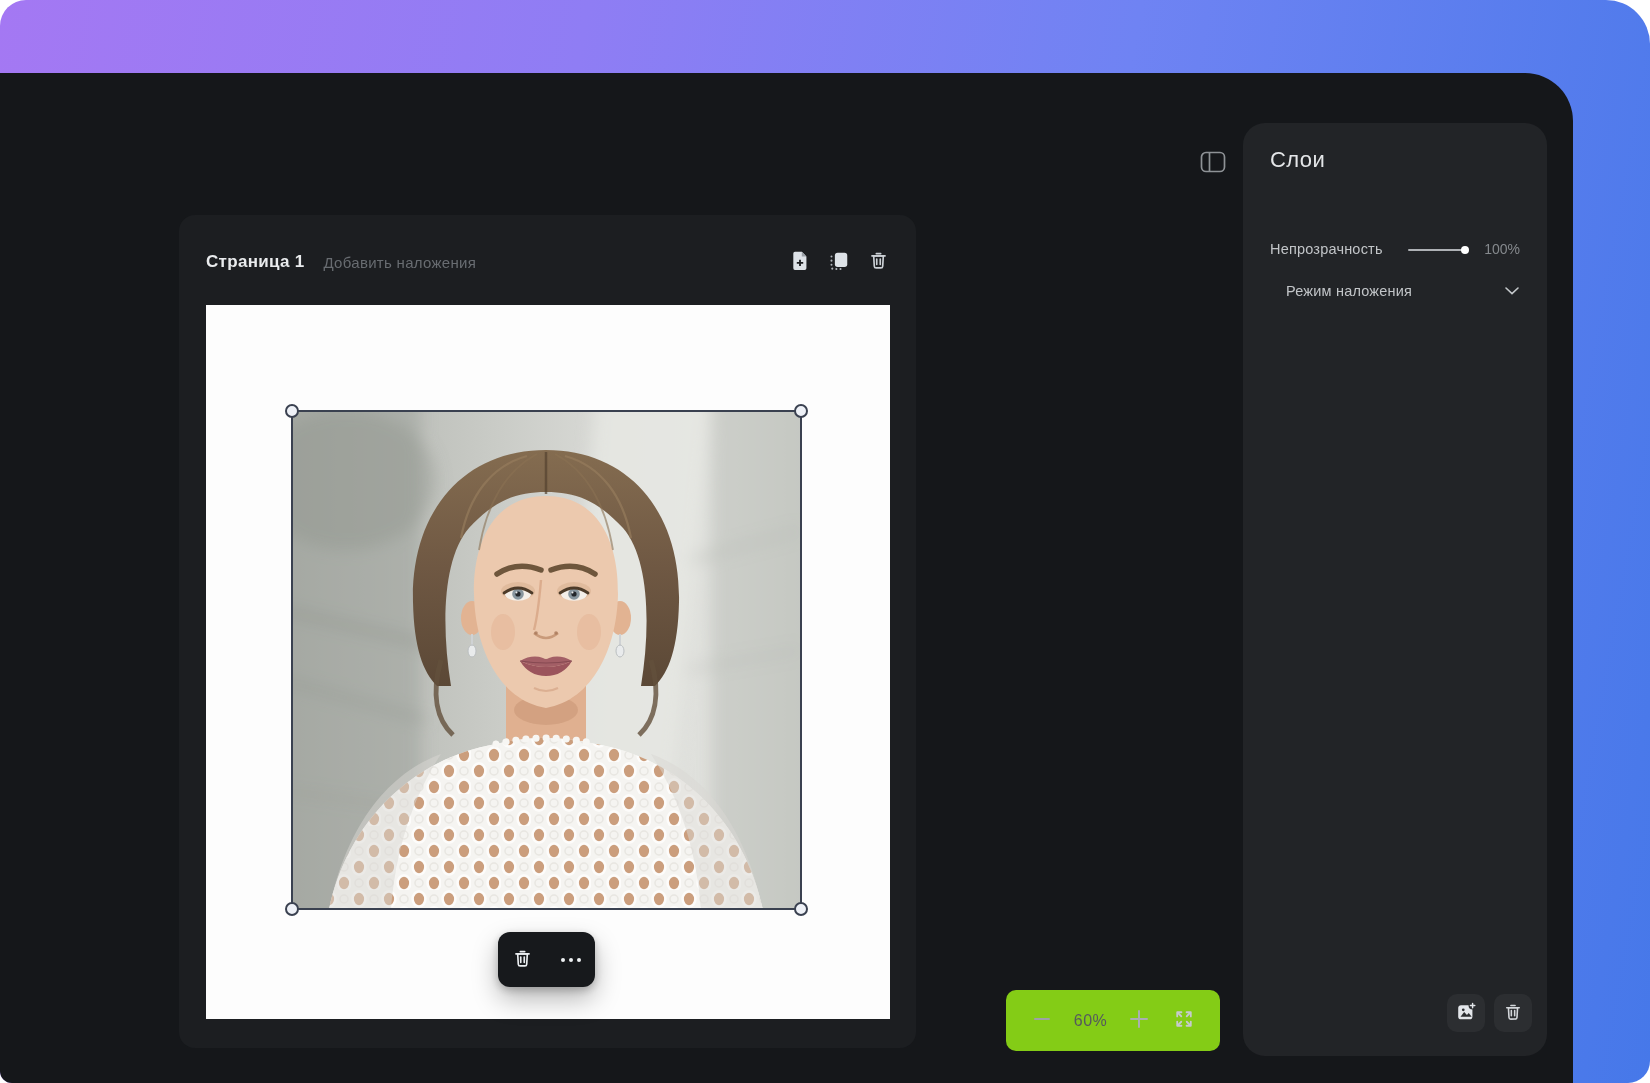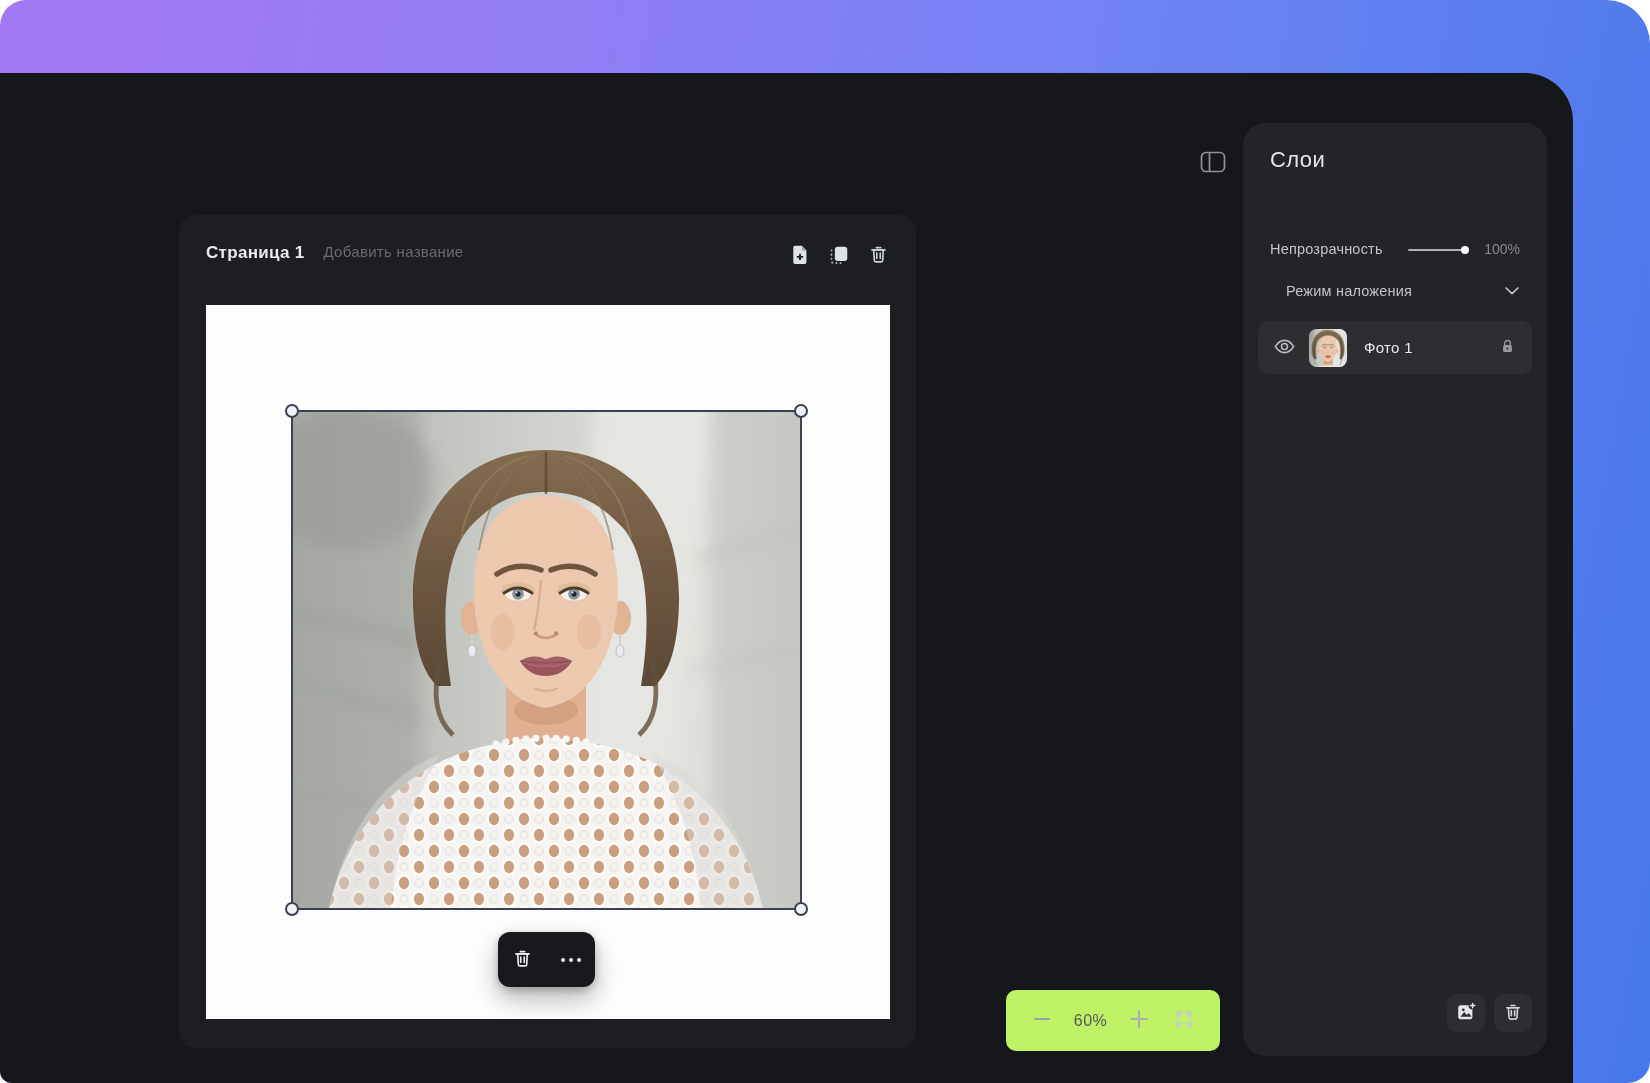--- a/index.html
+++ b/index.html
@@ -5,21 +5,21 @@
   html,body{margin:0;padding:0;background:#ffffff;}
   *{box-sizing:border-box;}
   body{font-family:"Liberation Sans", sans-serif; -webkit-font-smoothing:antialiased;}
 
   .stage{position:relative;width:1650px;height:1083px;border-radius:26px 44px 22px 12px;overflow:hidden;}
   .gradient-frame{position:absolute;inset:0;background:linear-gradient(100deg,#a478f3 0%,#8f7df4 32%,#6f83f3 62%,#4678e9 100%);}
   .app{position:absolute;left:0;top:73px;width:1573px;height:1010px;background:#15171a;border-radius:0 48px 0 0;}
 
   
   .canvas-panel{position:absolute;left:179px;top:142px;width:737px;height:833px;background:#1c1e21;border-radius:16px;}
-  .panel-header{position:absolute;left:27px;right:25px;top:28px;height:38px;display:flex;align-items:flex-start;}
+  .panel-header{position:absolute;left:27px;right:25px;top:28px;height:38px;display:flex;align-items:center;}
   .page-title{color:#e9ebed;font-size:17px;font-weight:600;letter-spacing:.3px;}
   .page-name-placeholder{color:#686c71;font-size:15px;letter-spacing:.3px;margin-left:19px;}
   .header-spacer{flex:1;}
   .icon-btn{display:flex;align-items:center;justify-content:center;width:26px;height:26px;margin-left:13px;cursor:pointer;background:none;border:none;padding:0;}
 
   .canvas{position:absolute;left:27px;top:90px;width:684px;height:714px;background:#fdfdfd;}
   .photo{position:absolute;left:85px;top:105px;width:511px;height:500px;}
   .photo svg{display:block;}
 
   .selection{position:absolute;left:85px;top:105px;width:511px;height:500px;border:2px solid #3a4150;}
@@ -27,21 +27,21 @@
   .handle.tl{left:-8px;top:-8px;} .handle.tr{right:-8px;top:-8px;}
   .handle.bl{left:-8px;bottom:-8px;} .handle.br{right:-8px;bottom:-8px;}
 
   .floating-toolbar{position:absolute;left:292px;top:627px;width:97px;height:55px;background:#17191c;border-radius:12px;
     display:flex;align-items:center;justify-content:center;gap:22px;
     box-shadow:0 12px 26px rgba(0,0,0,.28),0 3px 8px rgba(0,0,0,.22);}
   .dots{display:flex;gap:4px;align-items:center;}
   .dots i{width:4px;height:4px;border-radius:50%;background:#eef1f3;display:block;}
 
   
-  .zoom-bar{position:absolute;left:1006px;top:917px;width:214px;height:61px;background:#bef264;border-radius:10px;
+  .zoom-bar{position:absolute;left:1006px;top:917px;width:214px;height:61px;background:#84cc16;border-radius:10px;
     display:flex;align-items:center;justify-content:space-between;padding:0 23px;}
   .zoom-level{color:#55595e;font-size:16px;letter-spacing:.5px;}
 
   
   .layers-panel{position:absolute;left:1243px;top:50px;width:304px;height:933px;background:#222427;border-radius:22px;padding:22px 27px;}
   .layers-title{color:#e4e6e8;font-size:22px;letter-spacing:.4px;margin-top:2px;}
   .opacity-row{display:flex;align-items:flex-end;margin-top:28px;}
   .opacity-label{color:#c2c5c8;font-size:14.5px;letter-spacing:.2px;flex:1;}
   .slider{position:relative;width:58px;height:14px;margin-right:14px;cursor:pointer;}
   .slider .track{position:absolute;left:0;right:0;top:6px;height:2px;background:#aeb1b5;border-radius:1px;}
@@ -160,21 +160,21 @@
         <svg width="26" height="24" viewBox="0 0 26 24" fill="none" stroke="#8e9296" stroke-width="1.7">
           <rect x="1.5" y="2.5" width="23" height="19" rx="4.5"></rect>
           <line x1="9.5" y1="2.5" x2="9.5" y2="21.5"></line>
         </svg>
       </span>
     </button>
 
     <div class="canvas-panel">
       <div class="panel-header">
         <span class="page-title">Страница 1</span>
-        <span class="page-name-placeholder">Добавить название</span>
+        <span class="page-name-placeholder">Добавить наложения</span>
         <span class="header-spacer"></span>
         <button class="icon-btn">
           <span>
             <svg width="22" height="22" viewBox="0 0 24 24">
               <path d="M6.5 2h7.5l5 5v13a1.8 1.8 0 0 1-1.8 1.8H6.5A1.8 1.8 0 0 1 4.7 20V3.8A1.8 1.8 0 0 1 6.5 2Z" fill="#dde2e7"></path>
               <path d="M14 2l5 5h-5Z" fill="#9aa0a7"></path>
               <path d="M12 10.5v7 M8.5 14h7" stroke="#1c1e21" stroke-width="2"></path>
             </svg>
           </span>
         </button>
@@ -280,45 +280,20 @@
 
       <div class="blend-row">
         <span class="blend-label">Режим наложения</span>
         <span>
           <svg width="16" height="10" viewBox="0 0 16 10" fill="none" stroke="#c4c8cb" stroke-width="1.6" stroke-linecap="round">
               <path d="M2 2l6 5.6L14 2"></path>
             </svg>
         </span>
       </div>
 
-      <div class="layer-row">
-        <button class="icon-btn" style="margin:0;width:24px;">
-          <span>
-            <svg width="23" height="23" viewBox="0 0 24 24" fill="none" stroke="#b7bbbf" stroke-width="1.6">
-              <path d="M2.5 12c2.7-4.3 6-6.4 9.5-6.4s6.8 2.1 9.5 6.4c-2.7 4.3-6 6.4-9.5 6.4S5.2 16.3 2.5 12Z"></path>
-              <circle cx="12" cy="12" r="3.1"></circle>
-            </svg>
-          </span>
-        </button>
-        <span class="layer-thumb">
-          <svg viewBox="100 30 310 310" width="38" height="38" preserveAspectRatio="xMidYMid slice">
-              <use href="#portrait"></use>
-            </svg>
-        </span>
-        <span class="layer-name">Фото 1</span>
-        <button class="icon-btn" style="margin:0;width:22px;">
-          <span>
-            <svg width="17" height="17" viewBox="0 0 24 24">
-              <path d="M8 10.5V7.5a4 4 0 0 1 8 0v3" fill="none" stroke="#97999d" stroke-width="1.9"></path>
-              <rect x="5.8" y="10" width="12.4" height="9.8" rx="2.2" fill="#97999d"></rect>
-              <circle cx="12" cy="14.8" r="1.5" fill="#2c2e31"></circle>
-            </svg>
-          </span>
-        </button>
-      </div>
 
       <div class="panel-bottom">
         <button class="sq-btn">
           <span>
             <svg width="22" height="22" viewBox="0 0 24 24">
               <rect x="3.5" y="4.5" width="15.5" height="15.5" rx="3.2" fill="#e3e6ea"></rect>
               <path d="M6 17.2l4-5.2 3 3.4 2-2.2 3.2 4Z" fill="#2c2e31"></path>
               <circle cx="9" cy="9.6" r="1.5" fill="#2c2e31"></circle>
               <circle cx="19.2" cy="5" r="4.4" fill="#2c2e31"></circle>
               <path d="M19.2 2.6v4.8 M16.8 5h4.8" stroke="#e3e6ea" stroke-width="1.6" stroke-linecap="round"></path>

